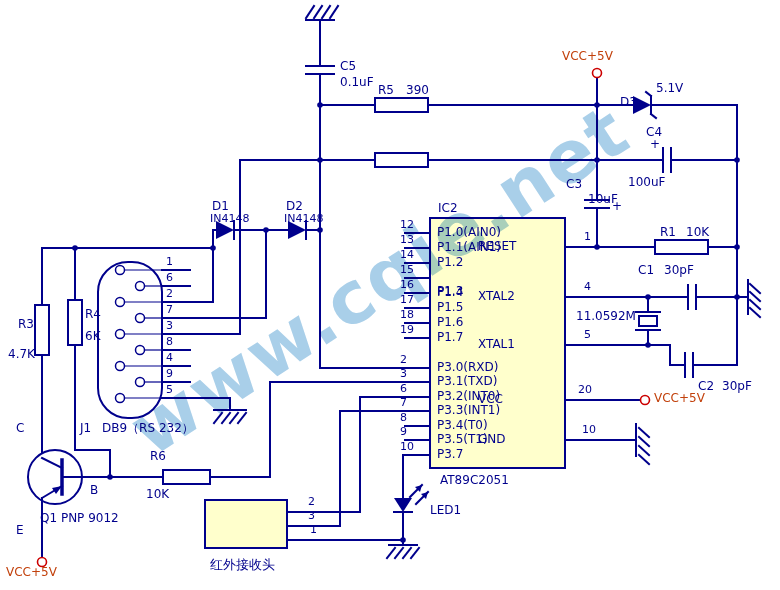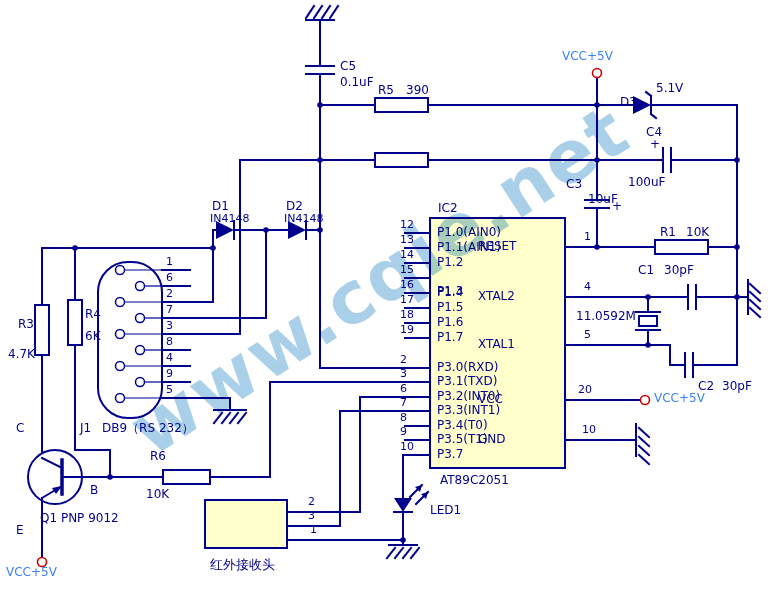--- a/index.html
+++ b/index.html
@@ -10,21 +10,21 @@
   .w3{stroke:#00008c;stroke-width:3.5;fill:none;stroke-linecap:square;}
   .thin{stroke:#00008c;stroke-width:1.2;fill:none;}
   .f{fill:#00008c;stroke:none;}
   .comp{fill:#ffffcc;stroke:#00008c;stroke-width:2;}
   .box{fill:#ffffff;stroke:#00008c;stroke-width:2;}
   .pin{fill:#ffffff;stroke:#00008c;stroke-width:1.5;}
   .vcc{fill:#ffffff;stroke:#cc0000;stroke-width:1.6;}
   .dot{fill:#00008c;stroke:none;}
   .lbl{position:absolute;font-size:12px;color:#00008c;white-space:nowrap;line-height:1.1;}
   .sm{font-size:11px;}
-  .red{color:#3b82f6;}
+  .red{color:#c2410c;}
   .cn{font-size:13px;}
   .rt{text-align:left;}
   .wm{position:absolute;left:138px;top:395px;font-size:72px;font-weight:bold;letter-spacing:2px;
       color:#a9cfe9;transform:rotate(-33deg);transform-origin:0 50%;mix-blend-mode:multiply;
       pointer-events:none;white-space:nowrap;z-index:50;}
 </style>
 </head>
 <body>
 
 <div class="stage">

